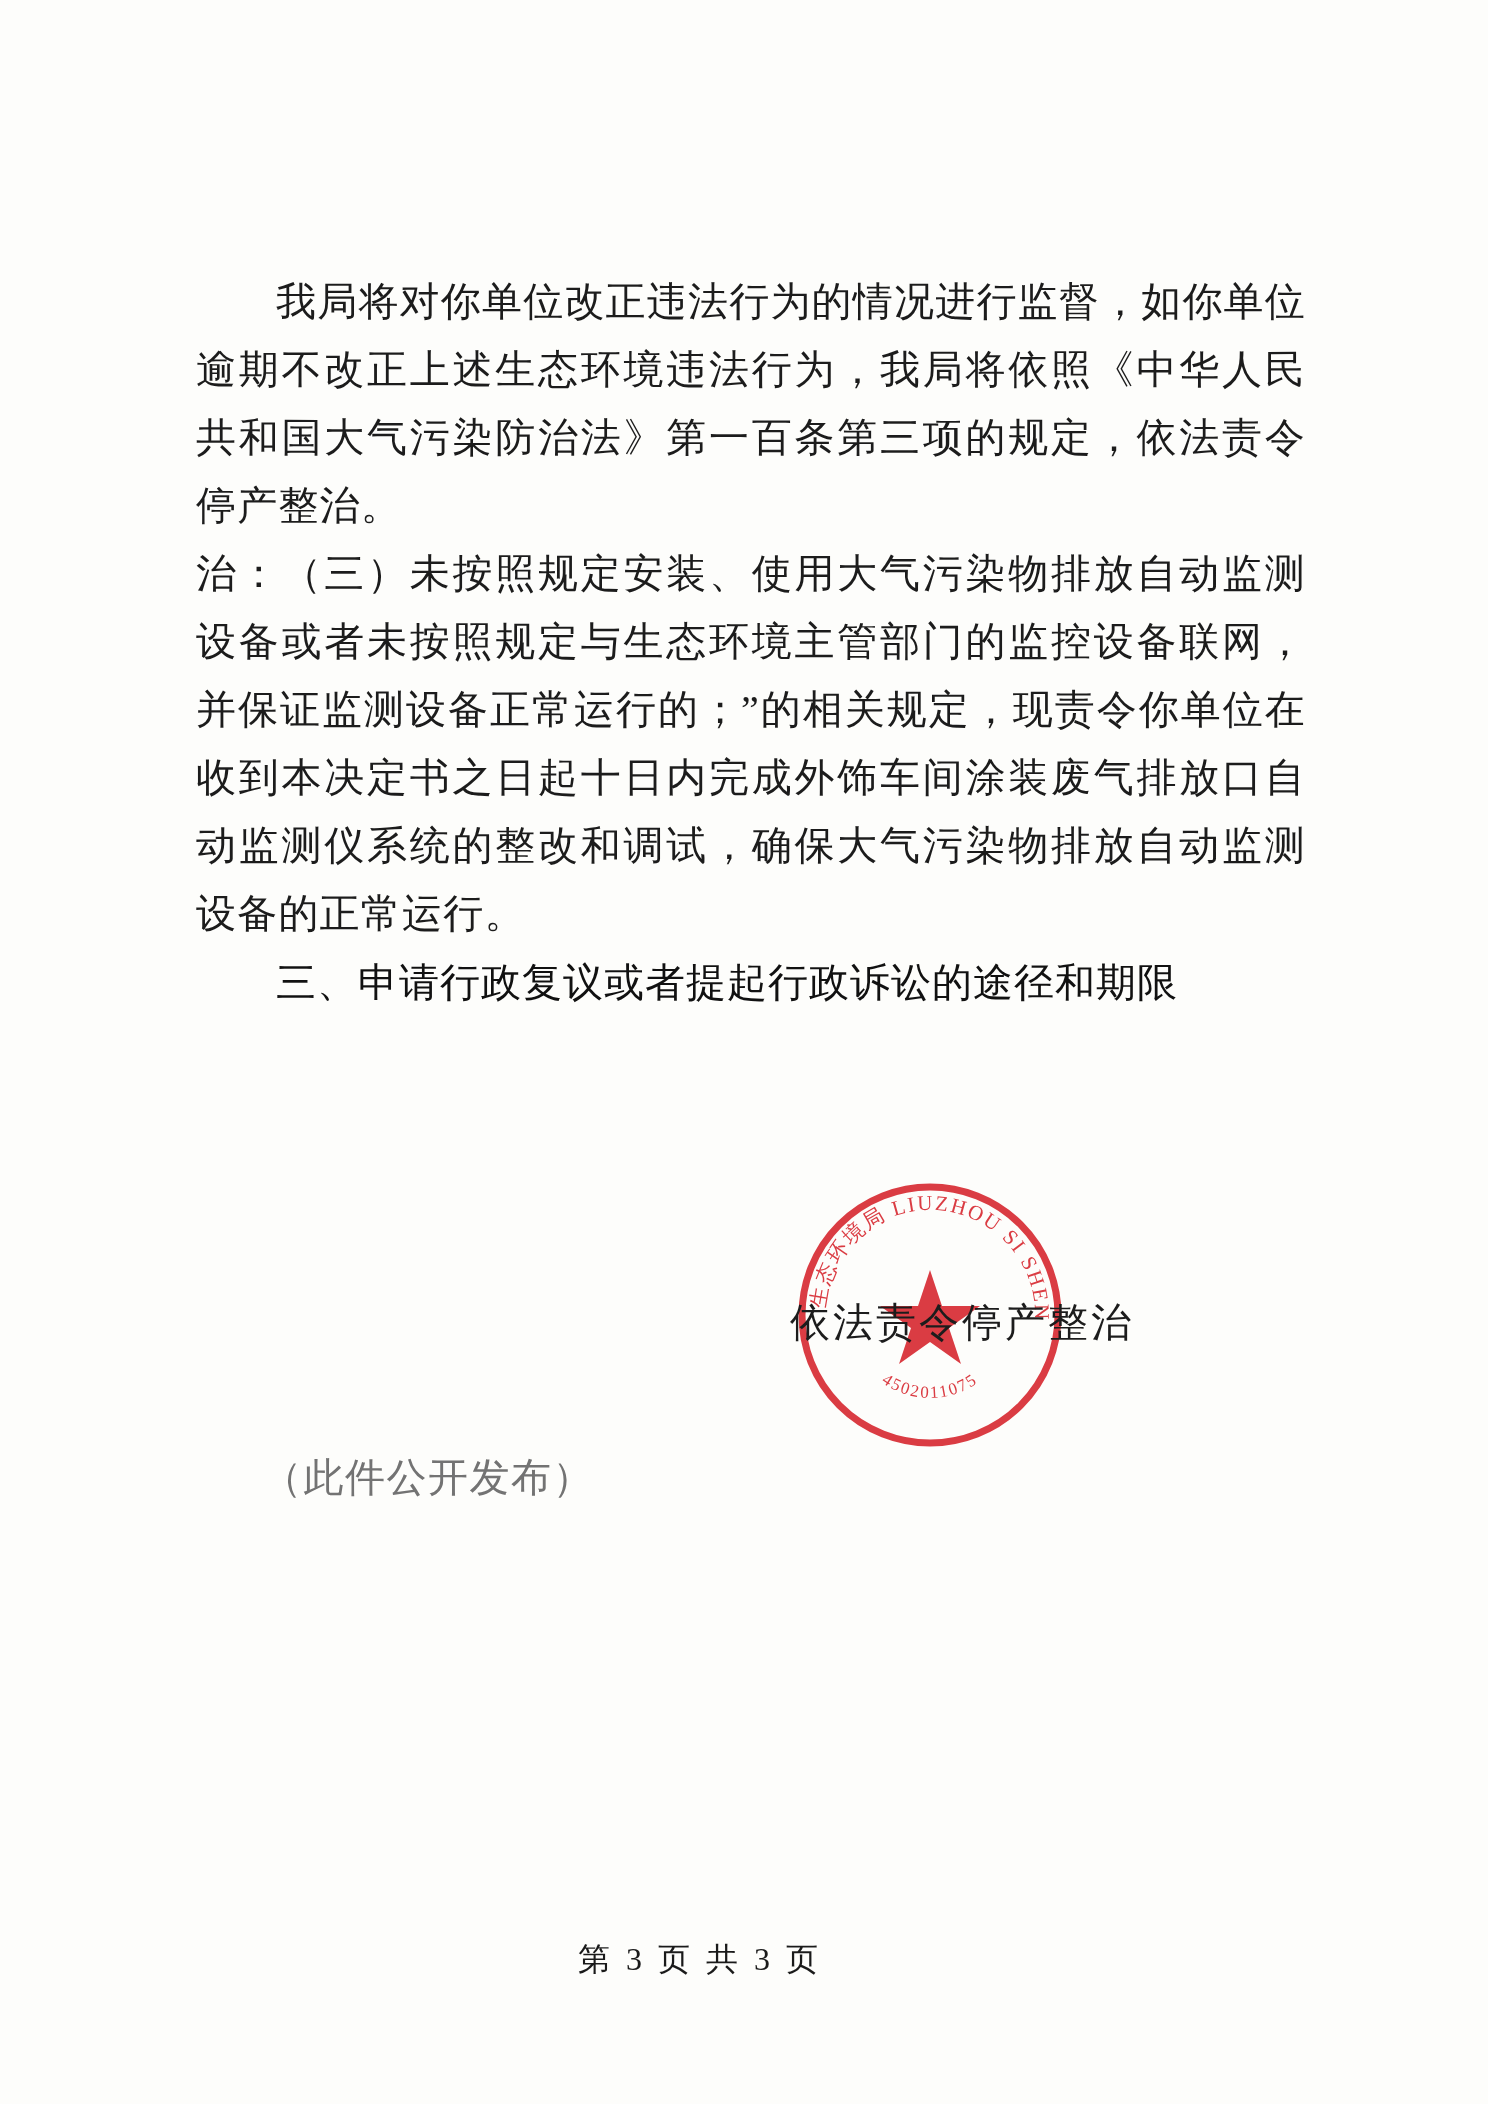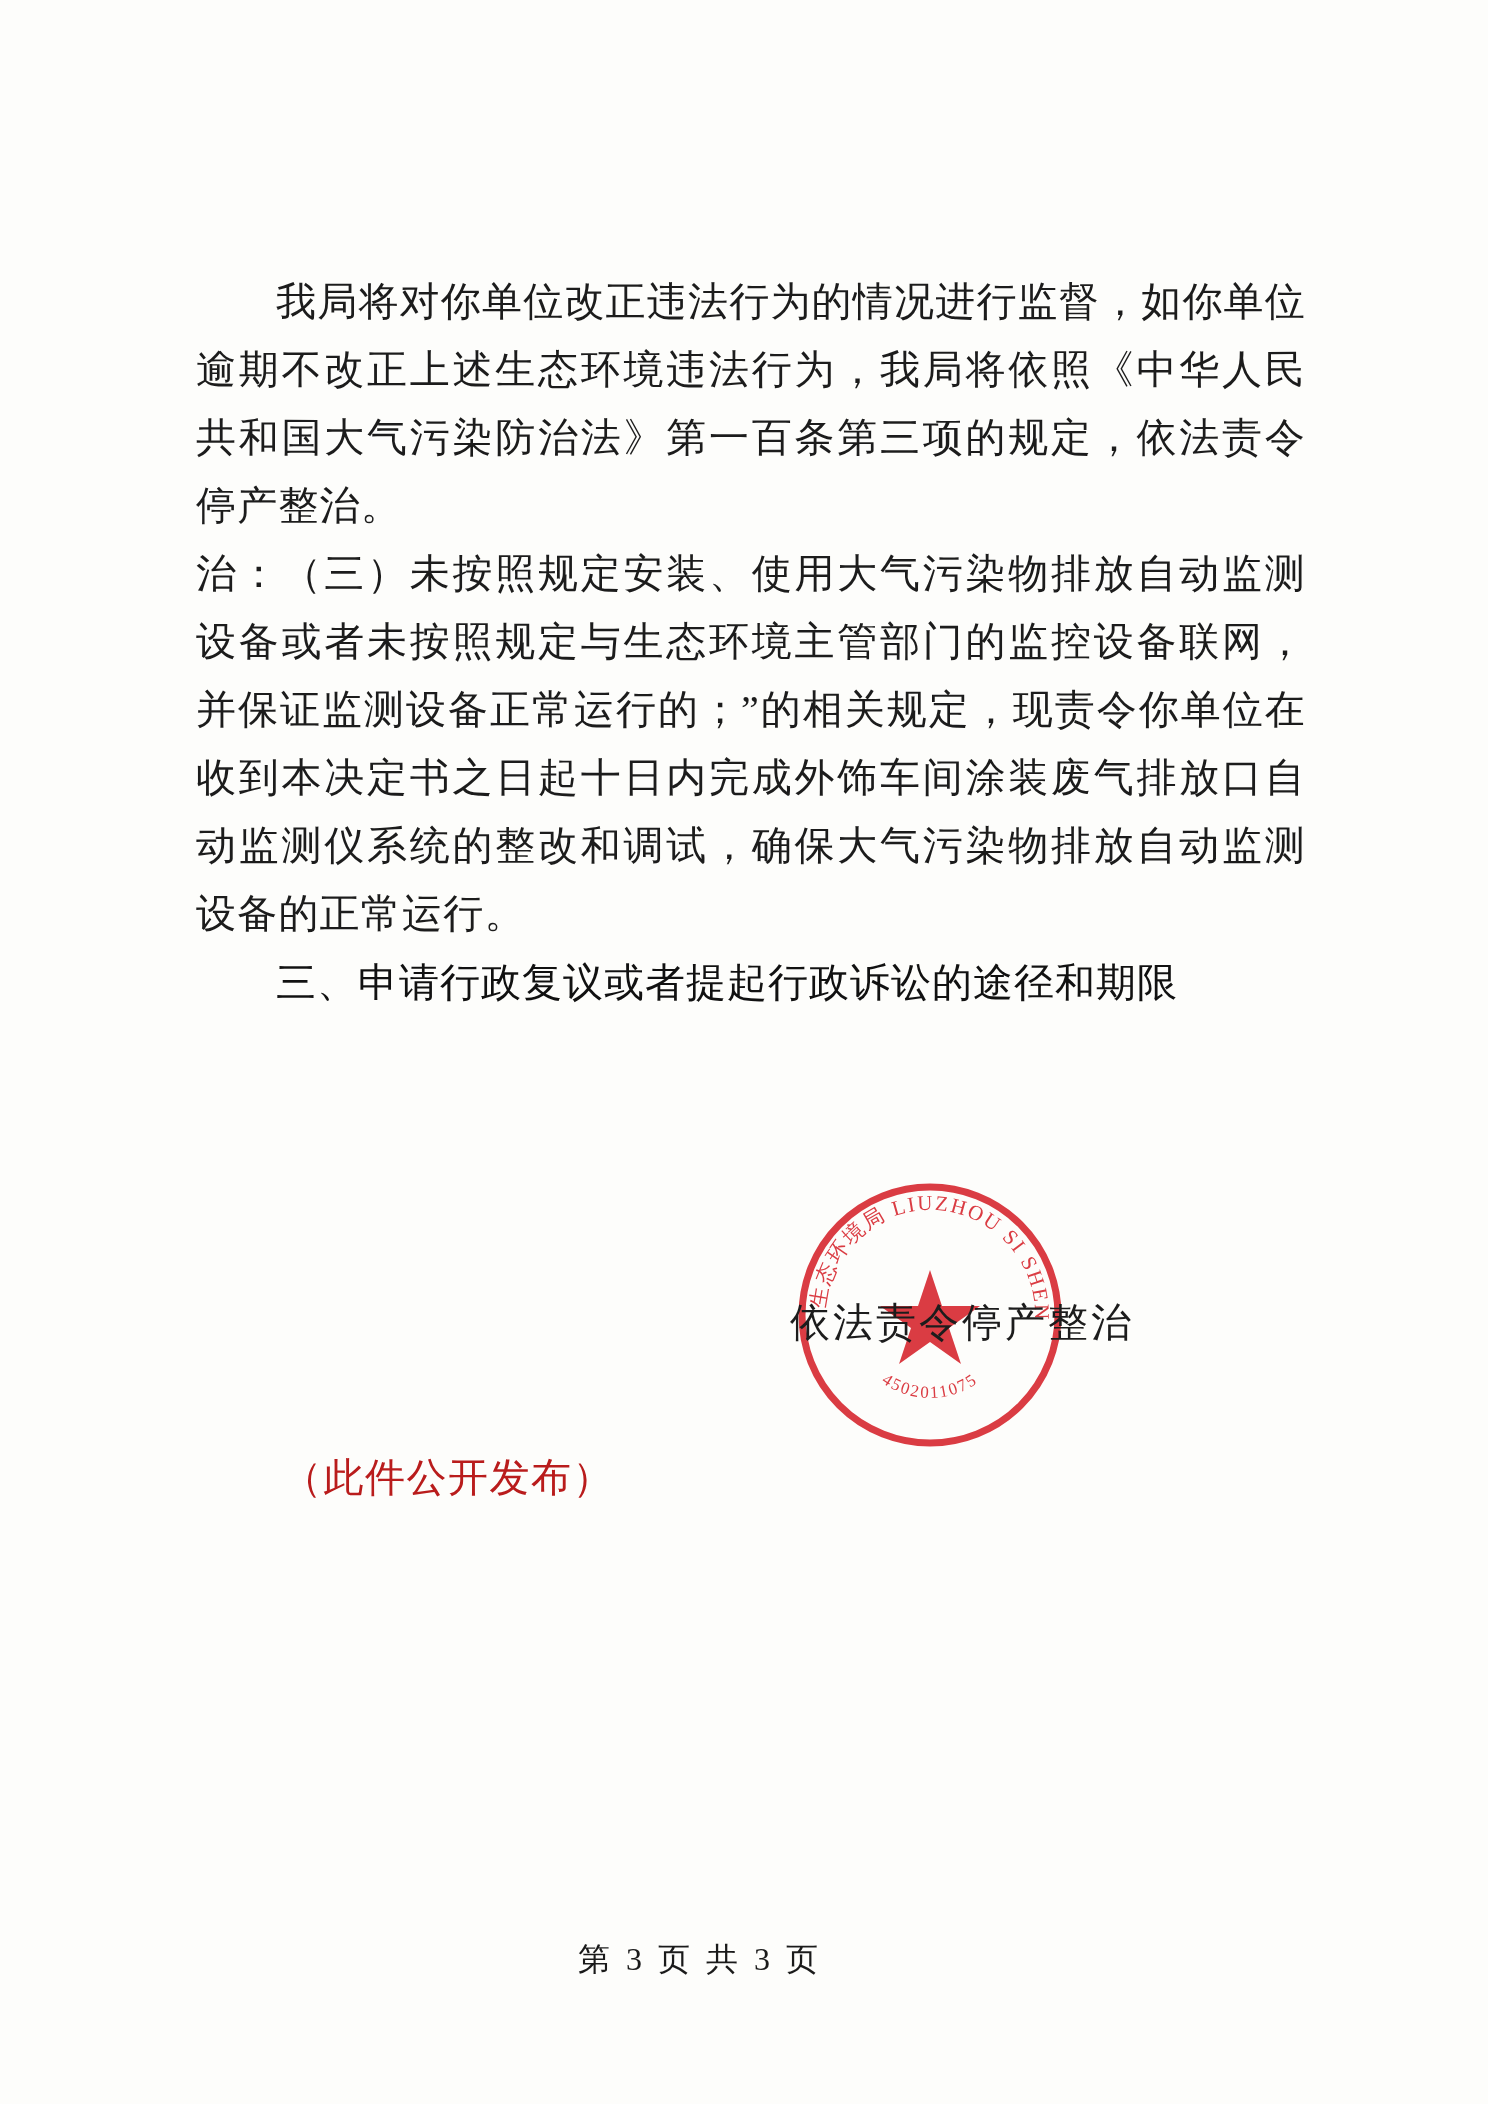--- a/index.html
+++ b/index.html
@@ -73,22 +73,21 @@
   .sig-date {
     letter-spacing: 2px;
   }
 
   .public-note {
     position: absolute;
     left: 262px;
     top: 1450px;
     font-size: 40px;
     letter-spacing: 1.5px;
-    color: #b91c1c;
-    margin-left: 20px;
+    color: #737373;
   }
 
   
   .seal {
     position: absolute;
     left: 795px;
     top: 1180px;
     width: 270px;
     height: 270px;
     z-index: 2;

